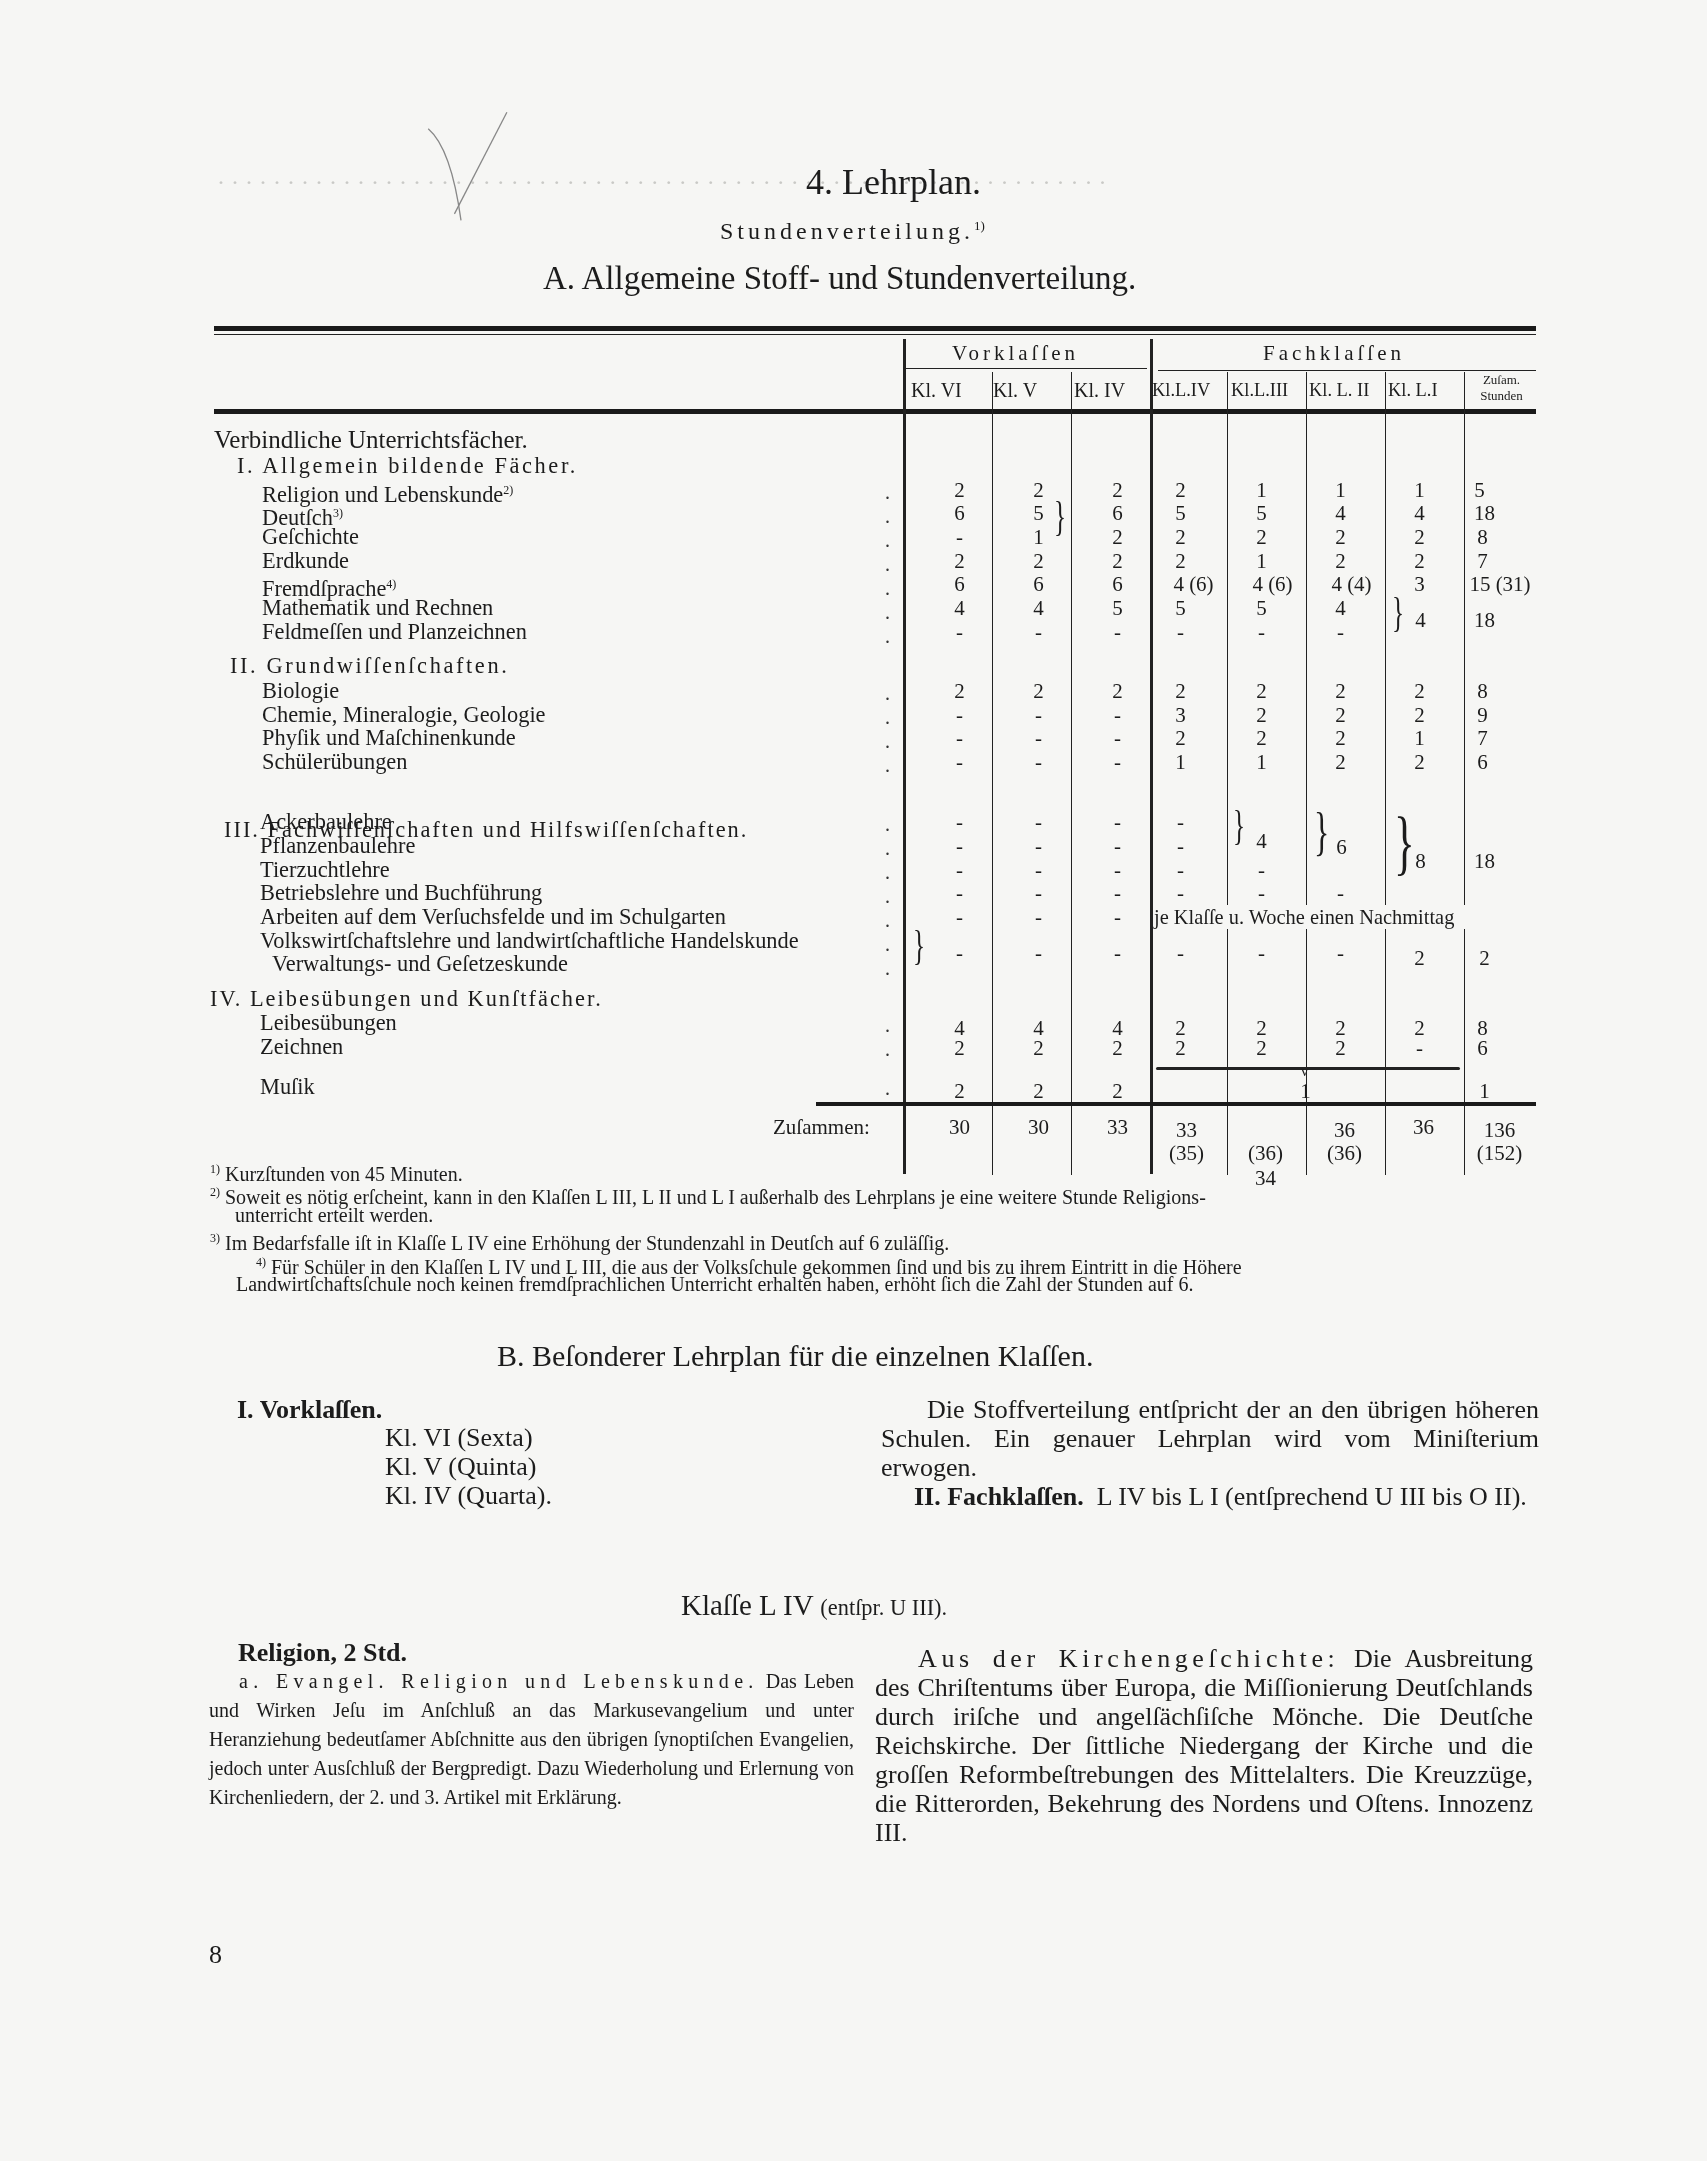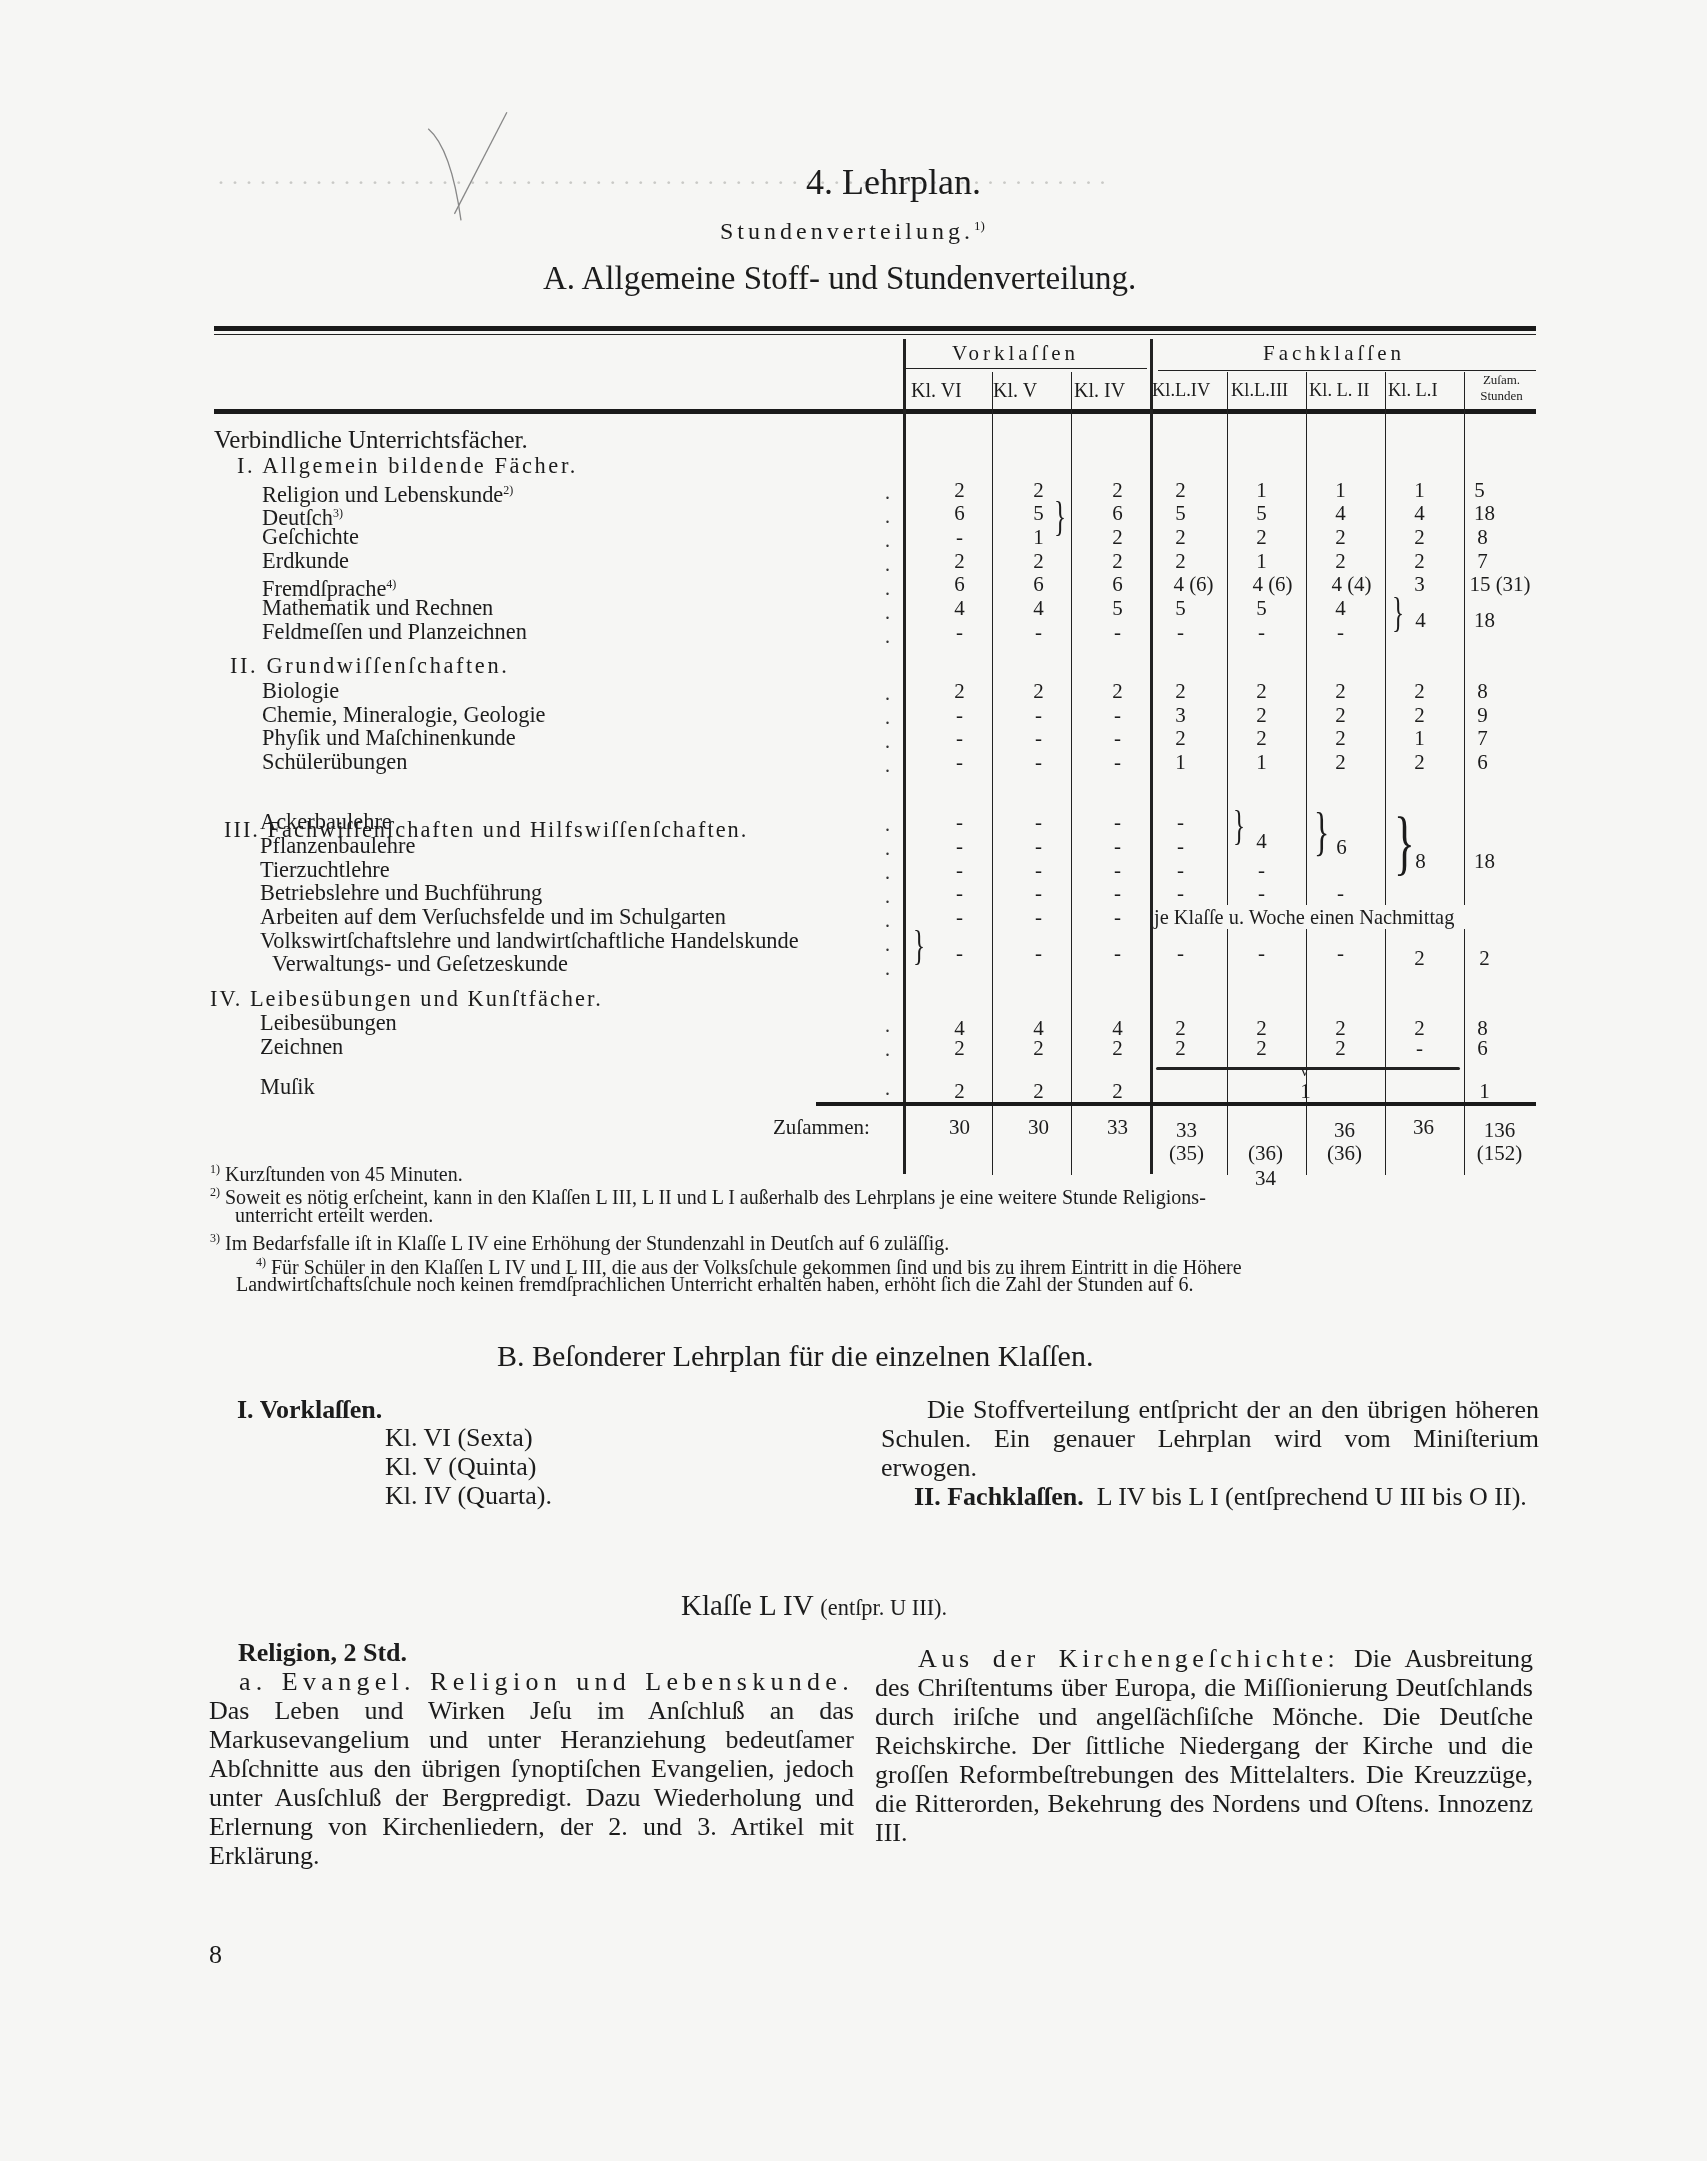--- a/index.html
+++ b/index.html
@@ -312,21 +312,21 @@
 <div class="para" style="left:881px;top:1482px;width:658px;text-indent:33px;font-size:26px;">
   <b>II. Fachklaſſen.</b>&nbsp; <span>L IV bis L I (entſprechend U III bis O II).</span>
 </div>
 
 <div class="abs txt" style="left:681px;top:1589px;font-size:29px;line-height:32px;">
   <span>Klaſſe L IV</span>
   <span style="font-size:22.4px;">(entſpr. U III).</span>
 </div>
 
 <div class="abs txt" style="left:238px;top:1638px;font-size:26px;line-height:29px;font-weight:bold;">Religion, 2 Std.</div>
-<div class="para" style="left:209px;top:1667px;width:645px;text-indent:30px;font-size:26px;">
+<div class="para" style="left:209px;top:1667px;width:645px;text-indent:30px;font-size:20px;">
   <span class="spaced" style="letter-spacing:5.3px;">a. Evangel. Religion und Lebenskunde.</span>
   <span>Das Leben und Wirken Jeſu im Anſchluß an das Markusevangelium und unter Heranziehung bedeutſamer Abſchnitte aus den übrigen ſynoptiſchen Evangelien, jedoch unter Ausſchluß der Bergpredigt. Dazu Wiederholung und Erlernung von Kirchenliedern, der 2. und 3. Artikel mit Erklärung.</span>
 </div>
 
 <div class="para" style="left:875px;top:1644px;width:658px;text-indent:43px;font-size:26px;">
   <span style="letter-spacing:4.6px;">Aus der Kirchengeſchichte:</span>
   <span>Die Ausbreitung des Chriſtentums über Europa, die Miſſionierung Deutſchlands durch iriſche und angelſächſiſche Mönche. Die Deutſche Reichskirche. Der ſittliche Niedergang der Kirche und die groſſen Reformbeſtrebungen des Mittelalters. Die Kreuzzüge, die Ritterorden, Bekehrung des Nordens und Oſtens. Innozenz III.</span>
 </div>
 
 <div class="abs" style="left:209px;top:1940px;font-size:26px;">8</div>

